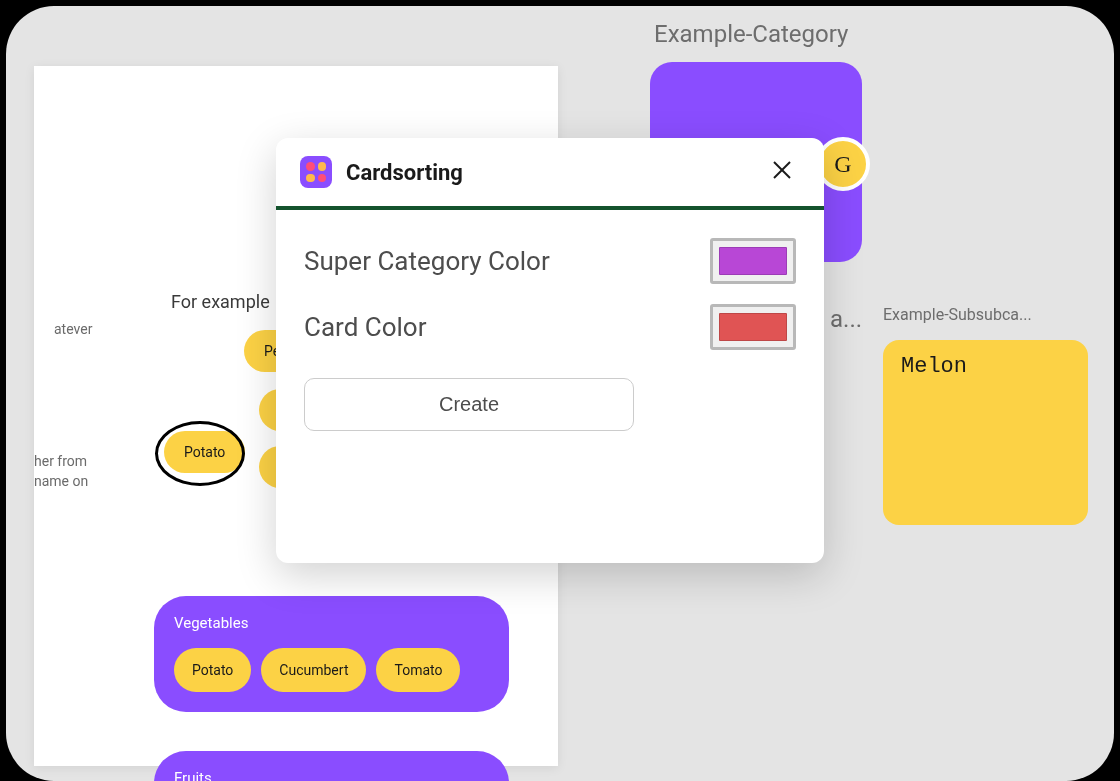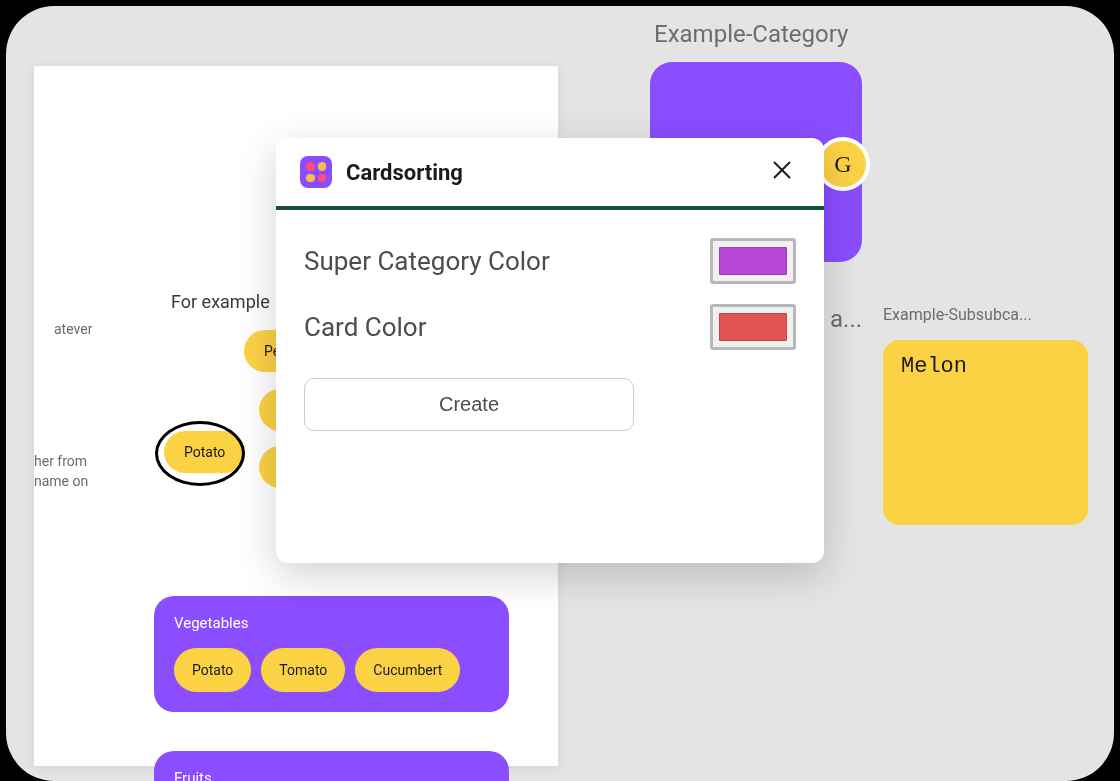--- a/index.html
+++ b/index.html
@@ -73,21 +73,21 @@
       left: 121px;
       width: 90px;
       height: 65px;
       border: 3px solid #000;
       border-radius: 50%/50%;
       pointer-events: none;
     }
     .category-group {
       position: absolute;
       background: #8a4dff;
-      border-radius: 20px;
+      border-radius: 32px;
       padding: 18px 20px 20px 20px;
     }
     .category-group .group-title {
       color: #fff;
       font-size: 15px;
       margin-bottom: 16px;
     }
     .category-group .group-items {
       display: flex;
       gap: 10px;
@@ -269,22 +269,22 @@
     <div class="pill peach">Peach</div>
     <div class="pill banana">Banana</div>
     <div class="pill potato-circled">Potato</div>
     <div class="pill lamb">Lamb</div>
     <div class="circle-marker"></div>
 
     <div class="category-group grp-veg">
       <div class="group-title">Vegetables</div>
       <div class="group-items">
         <div class="group-pill">Potato</div>
+        <div class="group-pill">Cucumbert</div>
         <div class="group-pill">Tomato</div>
-        <div class="group-pill">Cucumbert</div>
       </div>
     </div>
 
     <div class="category-group grp-fruits">
       <div class="group-title">Fruits</div>
 
     </div>
   </div>
 
   <div class="ex-cat-label">Example-Category</div>

